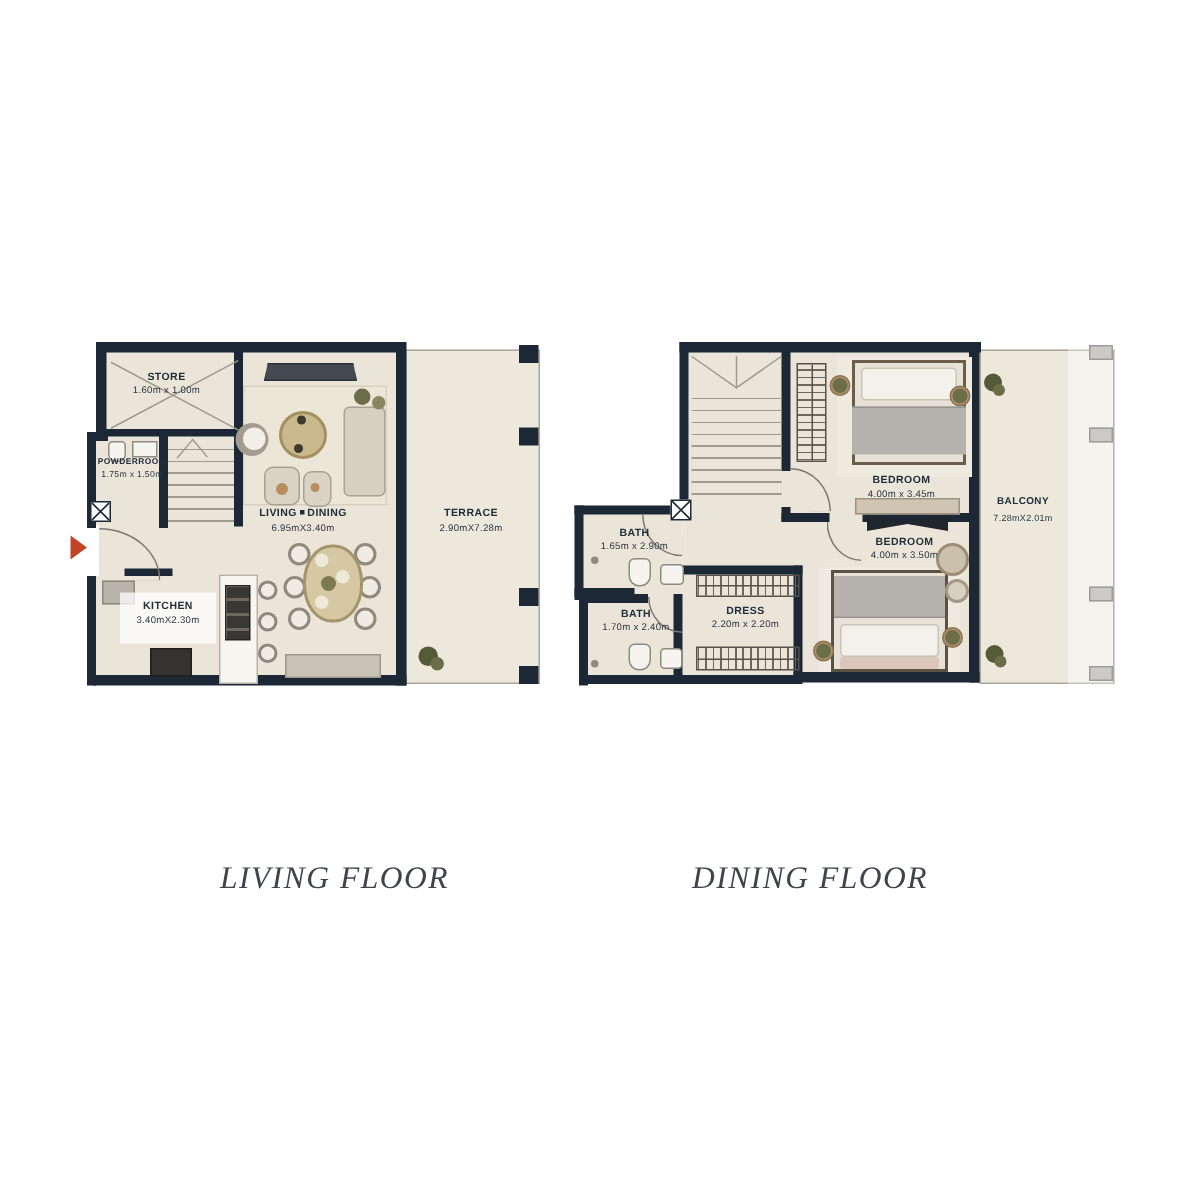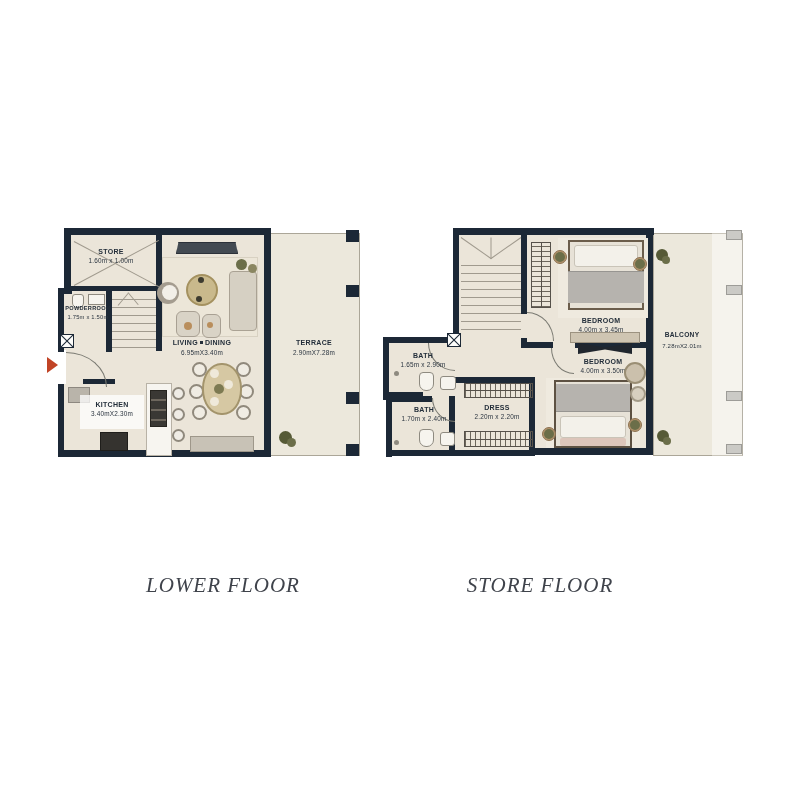--- a/index.html
+++ b/index.html
@@ -234,16 +234,16 @@
     <div class="plant2" style="left:656px;top:249px;width:12px;height:12px;"></div>
     <div class="plant" style="left:662px;top:256px;width:8px;height:8px;"></div>
     <div class="plant2" style="left:657px;top:430px;width:12px;height:12px;"></div>
     <div class="plant" style="left:663px;top:437px;width:8px;height:8px;"></div>
     <div class="gpost" style="left:726px;top:230px;width:16px;height:10px;"></div>
     <div class="gpost" style="left:726px;top:285px;width:16px;height:10px;"></div>
     <div class="gpost" style="left:726px;top:391px;width:16px;height:10px;"></div>
     <div class="gpost" style="left:726px;top:444px;width:16px;height:10px;"></div>
   </div>
 
-  <div class="title" style="left:113px;top:573px;">LOWER FLOOR</div>
-  <div class="title" style="left:430px;top:573px;">STORE FLOOR</div>
+  <div class="title" style="left:113px;top:573px;">LIVING FLOOR</div>
+  <div class="title" style="left:430px;top:573px;">DINING FLOOR</div>
 
 </div>
 
 </body></html>

